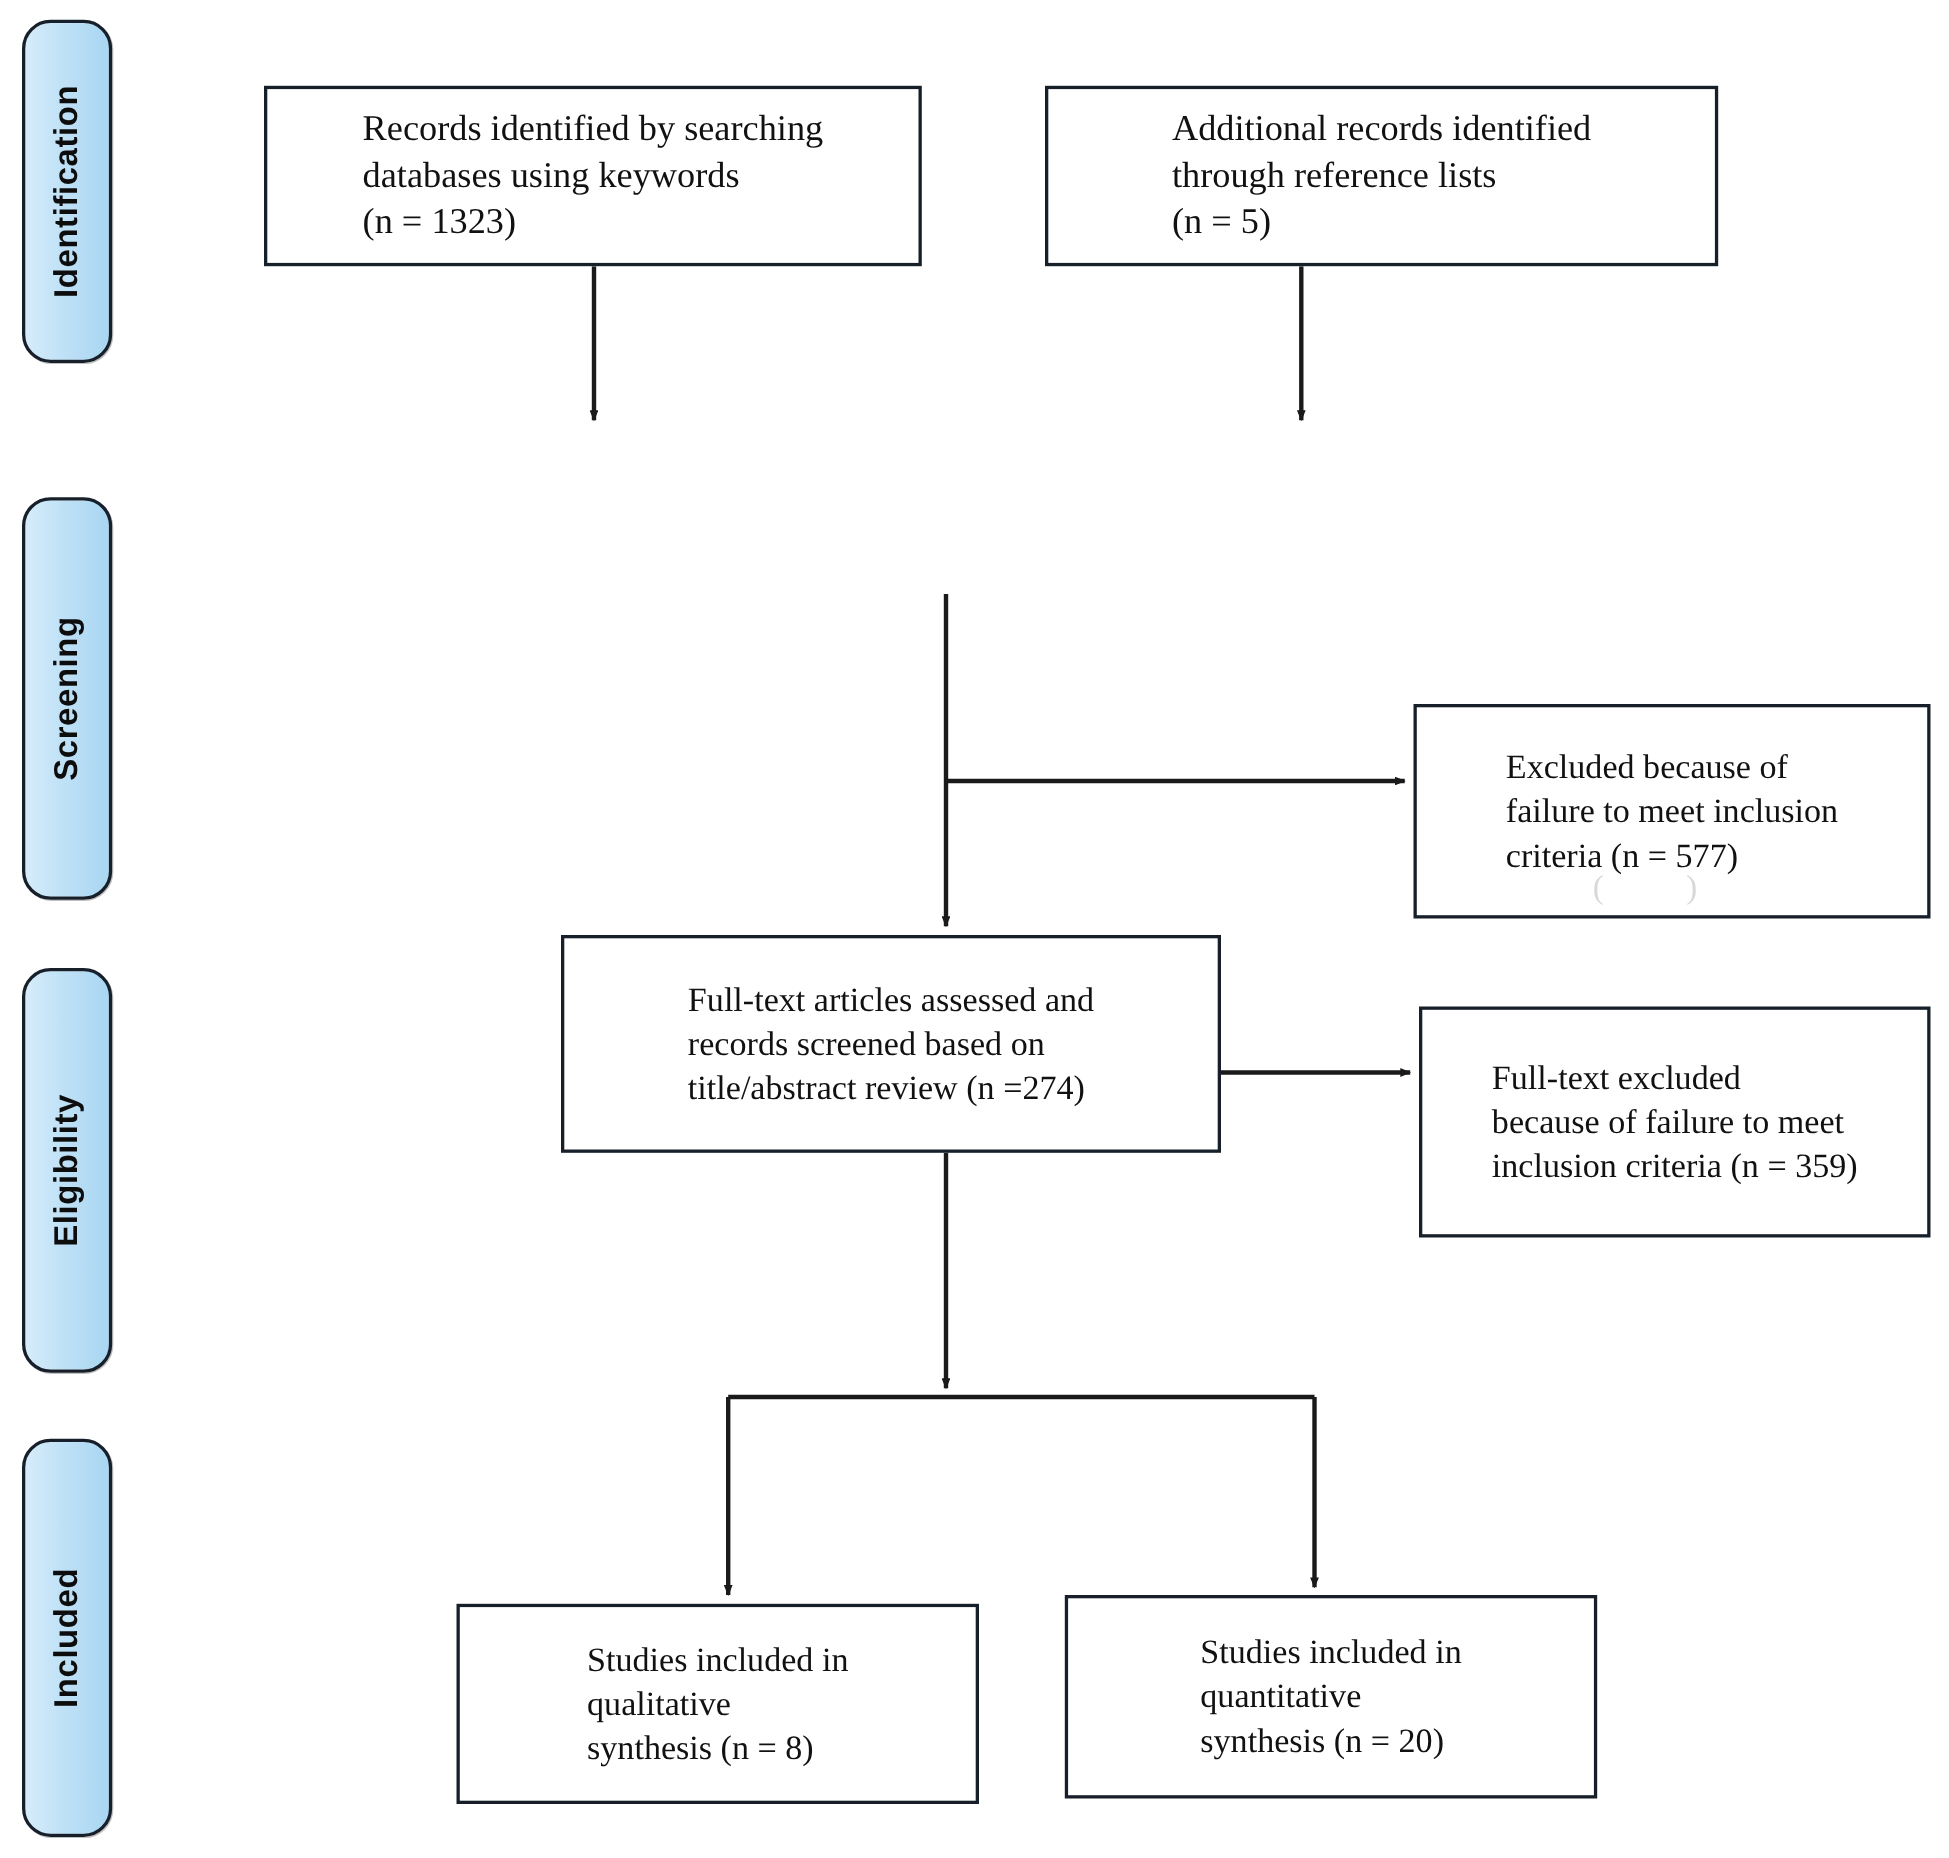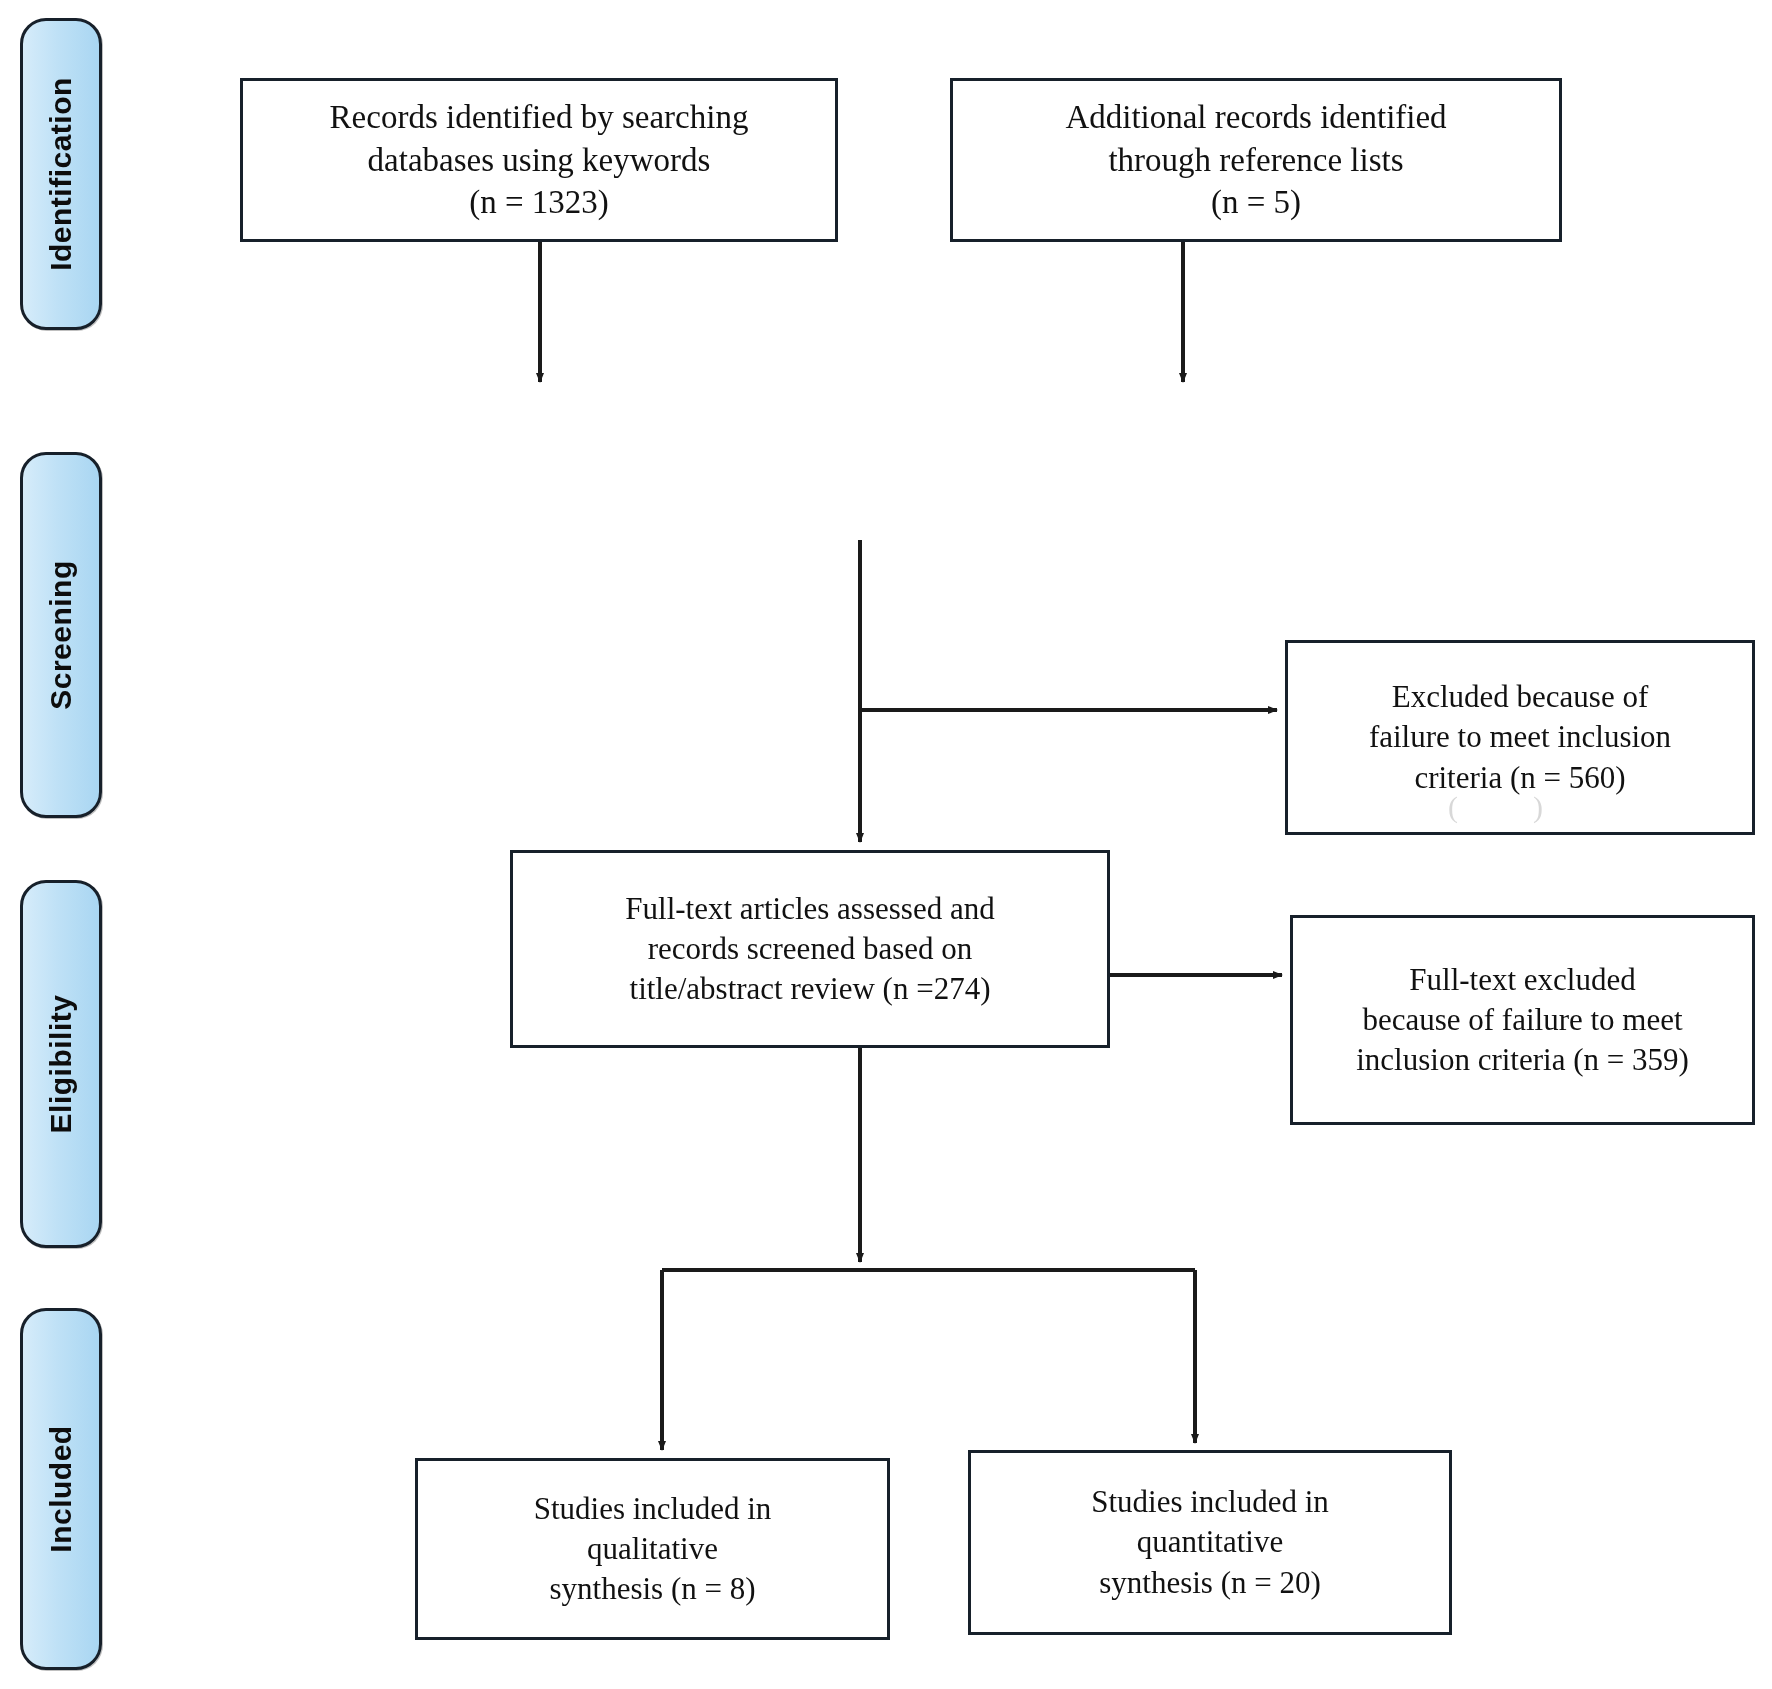--- a/index.html
+++ b/index.html
@@ -49,21 +49,21 @@
   }
   
   .flow-box {
     position: absolute;
     box-sizing: border-box;
     border: 3px solid #17202a;
     background: #ffffff;
     display: flex;
     align-items: center;
     justify-content: center;
-    text-align: center;
+    text-align: left;
   }
   .flow-box .box-text {
     font-family: "Liberation Serif", "DejaVu Serif", serif;
     font-size: 33px;
     line-height: 1.30;
     color: #111111;
     padding: 0 14px;
     white-space: pre-line;
   }
   .flow-box.small-text .box-text {
@@ -136,21 +136,21 @@
   <div class="flow-box" style="left:950px; top:78px; width:612px; height:164px;">
     <span class="box-text">Additional records identified
 through reference lists
 (n = 5)</span>
   </div>
 
 
   <div class="flow-box small-text" style="left:1285px; top:640px; width:470px; height:195px;">
     <span class="box-text">Excluded because of
 failure to meet inclusion
-criteria (n = 560)</span>
+criteria (n = 577)</span>
   </div>
   <span class="ghost-artifact" style="left:1448px; top:790px;">(          )</span>
 
   <div class="flow-box small-text" style="left:510px; top:850px; width:600px; height:198px;">
     <span class="box-text">Full-text articles assessed and
 records screened based on
 title/abstract review (n =274)</span>
   </div>
 
   <div class="flow-box small-text" style="left:1290px; top:915px; width:465px; height:210px;">

